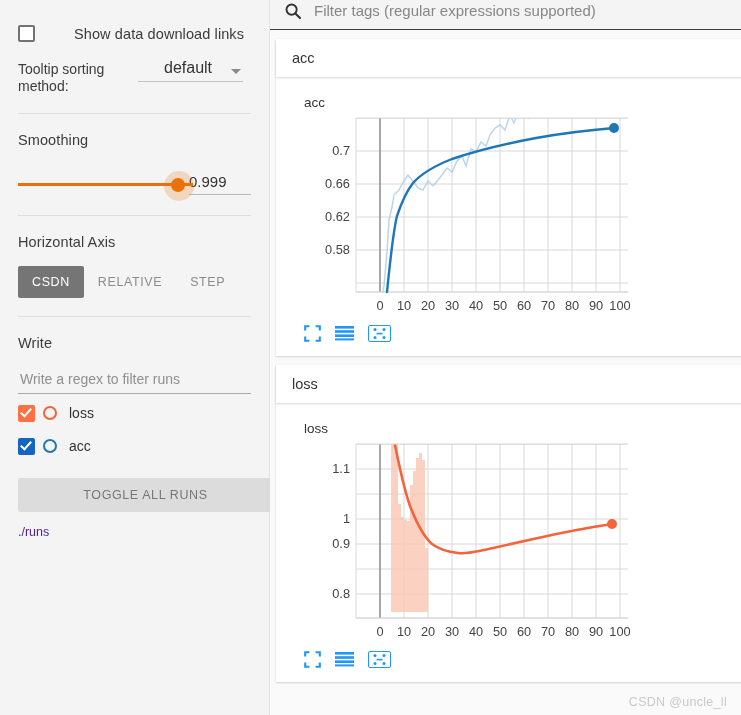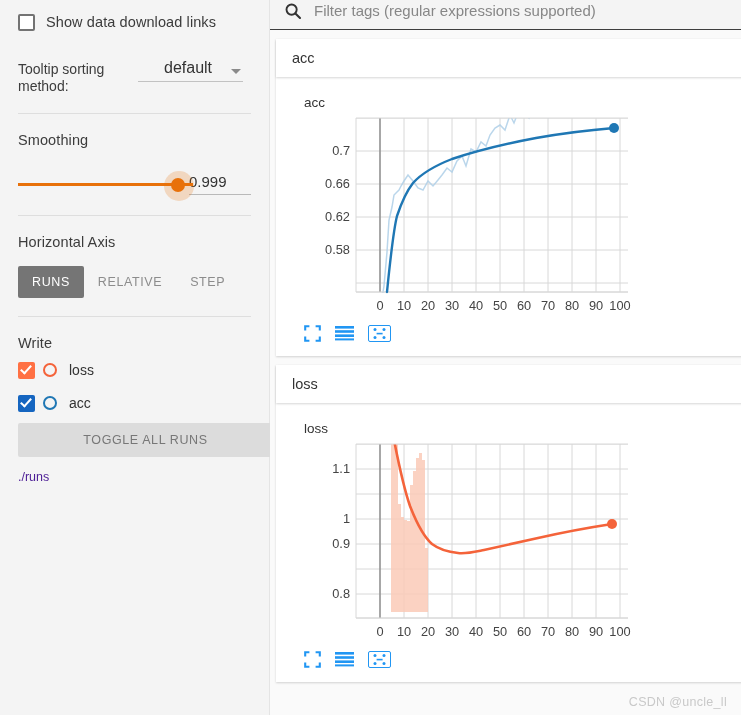--- a/index.html
+++ b/index.html
@@ -15,21 +15,21 @@
 
   
   #sidebar {
     width: 270px; height: 715px;
     background: #F4F4F4;
     flex: 0 0 270px;
     position: relative;
     border-right: 1px solid #e4e4e4;
     padding: 0 18px;
   }
-  .chk-row { display: flex; align-items: flex-start; height: 28px; }
+  .chk-row { display: flex; align-items: flex-end; height: 28px; gap: 28px; }
   .chk-row.first { margin-top: 14px; }
   .cbox {
     width: 17px; height: 17px; flex: 0 0 17px;
     border: 2px solid #737373; border-radius: 2px;
     background: #fff; margin-right: 11px;
     position: relative;
   }
   .cbox.checked { background: #757575; border-color: #757575; }
   .cbox.checked::after {
     content: ""; position: absolute;
@@ -123,21 +123,21 @@
     border: solid #fff; border-width: 0 2px 2px 0;
     transform: rotate(42deg);
   }
   .run-circle {
     width: 14px; height: 14px; flex: 0 0 14px;
     border-radius: 50%; border: 2px solid; margin-right: 12px;
   }
   .run-label { font-size: 14px; color: #333; }
 
   .toggle-all {
-    display: block; width: 255px; margin-top: 6px;
+    display: block; width: 255px; margin-top: 18px;
     background: #dcdcdc; border: none; border-radius: 2px;
     color: #777; font-size: 12.5px; letter-spacing: .6px;
     padding: 10px 0; cursor: pointer; text-align: center;
     font-family: "Liberation Sans", sans-serif;
   }
   .runs-path { font-size: 12.5px; color: #4c1d95; margin-top: 13px; }
 
   
   #main {
     flex: 1; height: 715px; position: relative;
@@ -220,29 +220,30 @@
       <div class="smooth-val-wrap">
         <span class="smooth-val">0.999</span>
       </div>
     </div>
 
     <div class="sep"></div>
 
     <div class="sec-title">Horizontal Axis</div>
 
     <div class="ha-btns">
-      <button class="ha-btn active">RUNS</button>
+      <button class="ha-btn active">CSDN</button>
       <button class="ha-btn">RELATIVE</button>
       <button class="ha-btn">STEP</button>
     </div>
 
     <div class="sep"></div>
 
     <div class="sec-title">Write</div>
 
+    <input class="runs-input" type="text" placeholder="Write a regex to filter runs" style="">
 
     <div class="run-row">
       <div class="run-cbox" style="background:#FF7043;"></div>
       <div class="run-circle" style="border-color:#F4633A;"></div>
       <span class="run-label">loss</span>
     </div>
 
     <div class="run-row">
       <div class="run-cbox" style="background:#1565C0;"></div>
       <div class="run-circle" style="border-color:#1F77B4;"></div>

